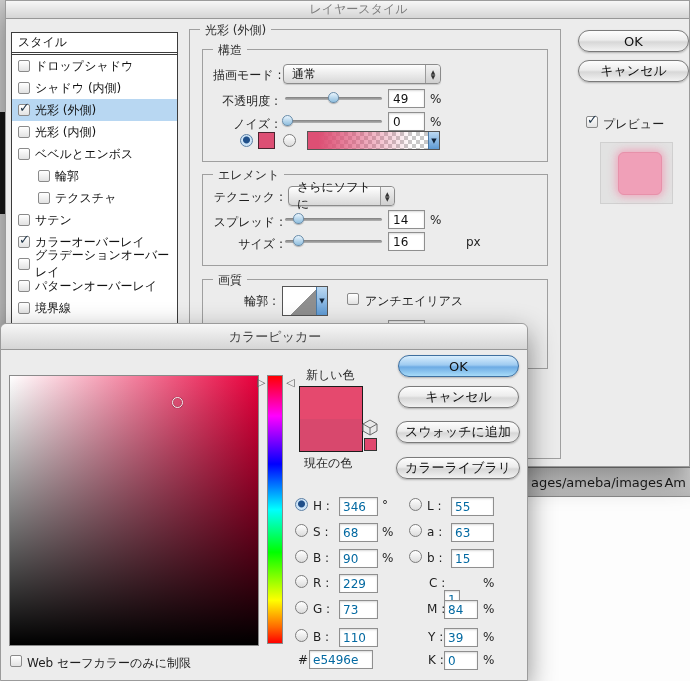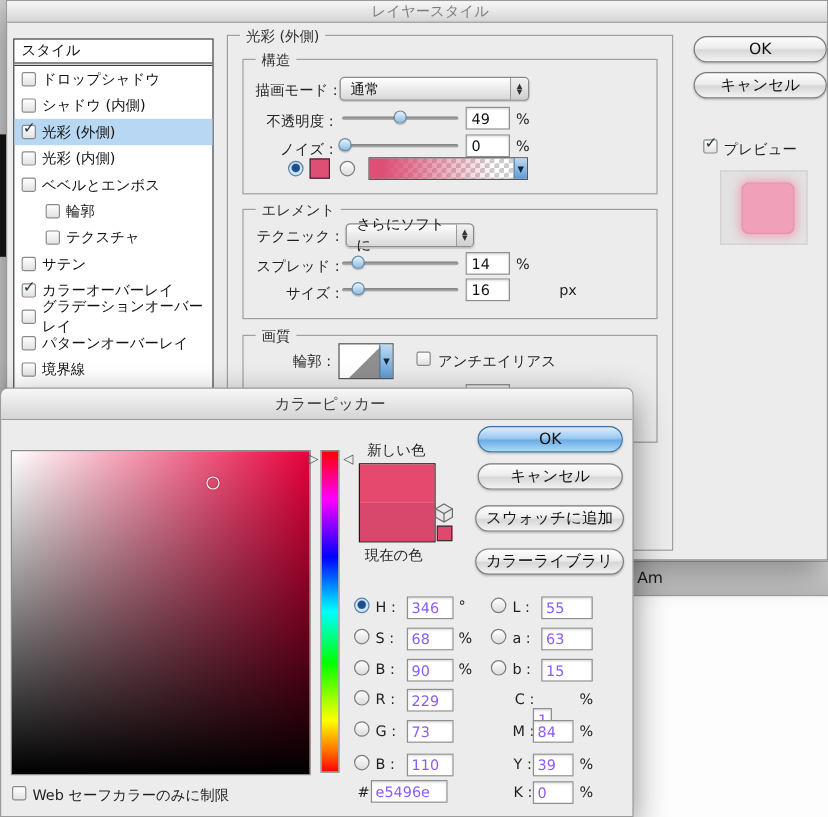--- a/index.html
+++ b/index.html
@@ -162,21 +162,21 @@
   .np-swatch {
     position:absolute; left:298px; top:62px; width:64px; height:66px; border:1px solid #1c1c1c;
   }
   .np-swatch .half { position:absolute; left:0; width:100%; height:50%; }
   .cp-label { position:absolute; font-size:12px; color:#1f1f1f; white-space:nowrap; }
   .cube-icon { position:absolute; left:361px; top:95px; }
   .mini-swatch { position:absolute; left:363px; top:114px; width:13px; height:13px; background:#e0486e; border:1px solid #333; }
 
   input.field {
     position:absolute; height:19px; border:1px solid #8f8f8f; background:#fff;
-    font-size:12px; padding:0 3px; color:#8b5cf6;
+    font-size:12px; padding:0 3px; color:#0369a1;
     font-family:"DejaVu Sans","Liberation Sans",sans-serif;
     box-shadow:inset 0 1px 2px rgba(0,0,0,0.15);
   }
 
   
   .preview-box {
     position:absolute; left:594px; top:141px; width:73px; height:62px;
     background:#e2e2e2; border:1px solid #d0d0d0;
   }
   .preview-swatch {
@@ -189,20 +189,21 @@
     position:absolute; left:262px; top:283px; width:46px; height:30px;
     border:1px solid #555; background:linear-gradient(135deg, #ffffff 49.5%, #8f8f8f 50%);
   }
 </style>
 </head>
 <body>
 
 <div class="abs bg-left-strip"></div>
 <div class="abs bg-left-dark"></div>
 <div class="abs doc-titlebar">
+  <span>ages/ameba/images</span>
   <span>Am</span>
 </div>
 <div class="abs doc-white"></div>
 
 <div class="abs dialog ls-dialog">
   <div class="titlebar ls-titlebar">
     <span>レイヤースタイル</span>
   </div>
 
   <div class="sidebar">

